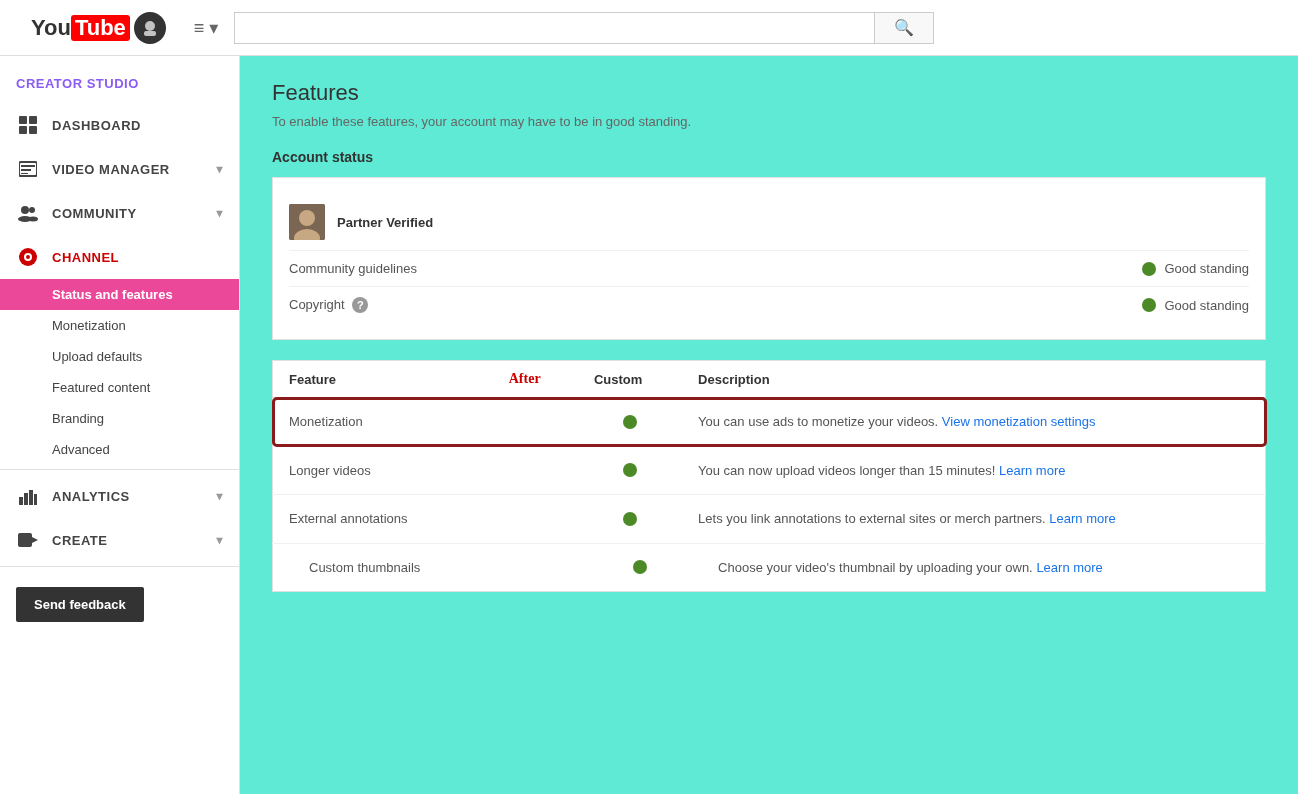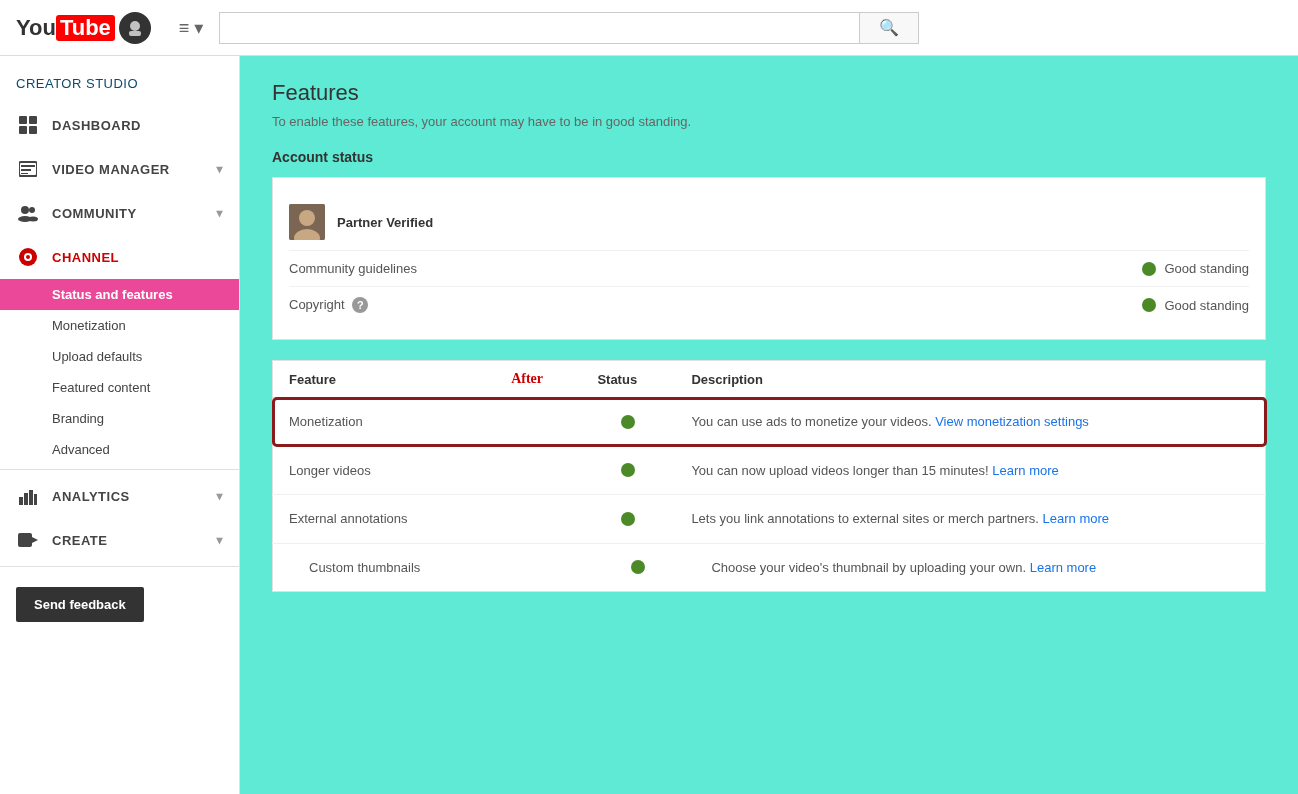--- a/index.html
+++ b/index.html
@@ -4,21 +4,21 @@
   <style>
     * { box-sizing: border-box; margin: 0; padding: 0; }
     body { font-family: Arial, sans-serif; font-size: 13px; background: #f9f9f9; color: #333; }
 
     
     .header {
       display: flex;
       align-items: center;
       background: #fff;
       border-bottom: 1px solid #ddd;
-      padding: 8px 16px;
+      padding: 8px 31px;
       height: 56px;
       position: fixed;
       top: 0; left: 0; right: 0;
       z-index: 100;
     }
     .logo {
       display: flex;
       align-items: center;
       margin-right: 20px;
     }
@@ -92,22 +92,22 @@
     .sidebar {
       width: 240px;
       background: #fff;
       border-right: 1px solid #e0e0e0;
       min-height: calc(100vh - 56px);
       padding-bottom: 20px;
       flex-shrink: 0;
     }
     .sidebar-title {
       font-size: 13px;
-      font-weight: normal;
-      color: #0c4a6e;
+      font-weight: bold;
+      color: #8b5cf6;
       padding: 20px 16px 12px 16px;
       letter-spacing: 0.5px;
     }
     .sidebar-item {
       display: flex;
       align-items: center;
       padding: 10px 16px;
       cursor: pointer;
       color: #444;
       font-size: 13px;
@@ -449,21 +449,21 @@
           <span class="status-text">Good standing</span>
         </div>
       </div>
     </div>
 
     <table class="features-table">
       <thead>
         <tr>
           <th>Feature</th>
           <th><span class="after-label">After</span></th>
-          <th>Status</th>
+          <th>Custom</th>
           <th>Description</th>
         </tr>
       </thead>
       <tbody>
 
         <tr style="outline: rgb(139, 26, 26) solid 2px; outline-offset: -1px; border-radius: 4px; position: relative; box-shadow: rgb(139, 26, 26) 0px 0px 0px 2px inset;">
           <td class="feature-name">Monetization</td>
           <td></td>
           <td class="feature-status">
             <div class="status-dot" style="margin:0 auto;"></div>

